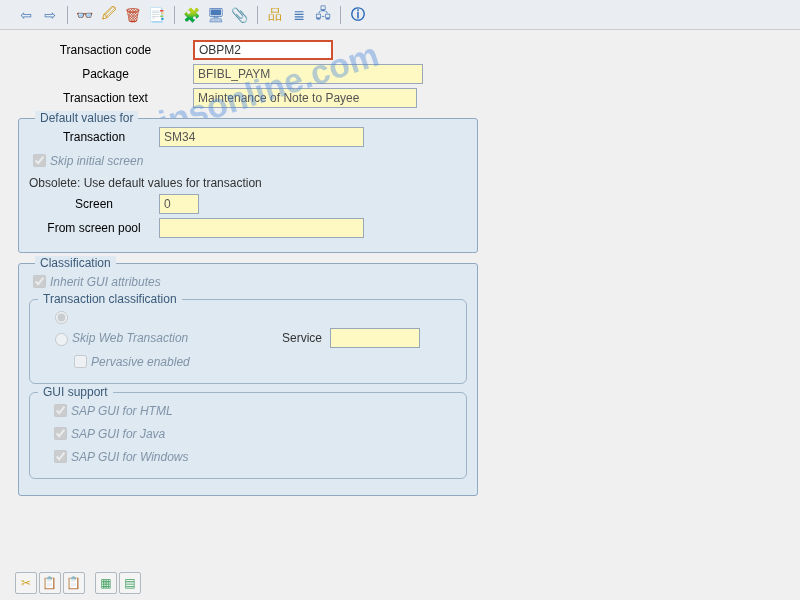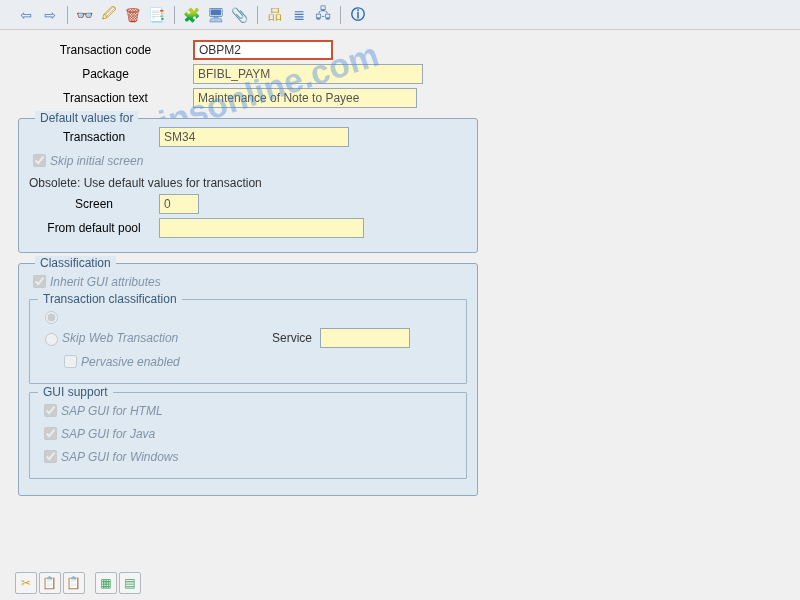--- a/index.html
+++ b/index.html
@@ -8,21 +8,21 @@
   .toolbar .btn { width: 22px; height: 22px; display: inline-flex; align-items: center; justify-content: center; border: 1px solid transparent; border-radius: 3px; cursor: pointer; font-size: 14px; }
   .toolbar .sep { width: 1px; height: 18px; background: #aab; margin: 0 4px; }
   .content { padding: 10px 18px; }
   .row { display: flex; align-items: center; margin-bottom: 4px; }
   .label { width: 175px; color: #000000; text-align: center; }
   .input { border: 1px solid #98a8b8; background: #fff; height: 20px; padding: 1px 4px; color: #333; }
   .input.highlight { border: 2px solid #d05030; }
   .input.ro { background: #fef9c3; color: #555; }
   .group { border: 1px solid #90a8c0; border-radius: 3px; background: #dfe9f2; margin: 10px 0 8px 0; padding: 8px 10px 10px 10px; position: relative; }
   .group .title { position: absolute; top: -8px; left: 16px; background: #dfe9f2; padding: 0 5px; color: #3a5a78; font-size: 12px; }
-  .subgroup { border: 1px solid #a0b4c8; border-radius: 1px; margin: 8px 0 6px 0; padding: 8px 10px; position: relative; }
+  .subgroup { border: 1px solid #a0b4c8; border-radius: 6px; margin: 8px 0 6px 0; padding: 8px 20px; position: relative; }
   .subgroup .subtitle { position: absolute; top: -8px; left: 8px; background: #dfe9f2; padding: 0 5px; color: #3a5a78; }
   .chk, .rad { margin-right: 4px; vertical-align: middle; }
   .chk-label, .rad-label { color: #3a5a78; vertical-align: middle; font-style: italic; }
   .disabled .chk-label, .disabled .rad-label { color: #8094a8; }
   .ind { margin-left: 20px; }
   .bottom-toolbar { position: absolute; bottom: 6px; left: 15px; display: flex; gap: 2px; }
   .bottom-toolbar .btn2 { width: 22px; height: 22px; border: 1px solid #b0b8c0; border-radius: 2px; background: #f4f4f4; display: inline-flex; align-items: center; justify-content: center; font-size: 12px; }
   .watermark { position: absolute; top: 85px; left: 55px; color: rgba(80,140,220,0.42); font-size: 34px; font-weight: bold; transform: rotate(-18deg); pointer-events: none; }
 </style>
 </head>
@@ -62,35 +62,35 @@
   </div>
   <div class="row">
     <div class="label">Transaction text</div>
     <input class="input ro" style="width: 224px;" readonly="" value="Maintenance of Note to Payee">
   </div>
 
   <div class="group" style="width:460px">
     <div class="title">Default values for</div>
     <div class="row">
       <div class="label" style="width:130px">Transaction</div>
-      <input class="input ro" style="width: 190px;" readonly="" value="SM34">
+      <input class="input ro" style="width: 205px;" readonly="" value="SM34">
     </div>
     <div class="row disabled">
       <input type="checkbox" class="chk" checked="" disabled="" style="">
       <span class="chk-label">Skip initial screen</span>
     </div>
     <div class="row" style="margin-top:6px">
       <span style="color:#333">Obsolete: Use default values for transaction</span>
     </div>
     <div class="row">
       <div class="label" style="width:130px">Screen</div>
       <input class="input ro" style="width: 40px;" readonly="" value="0">
     </div>
     <div class="row">
-      <div class="label" style="width:130px">From default pool</div>
+      <div class="label" style="width:130px">From screen pool</div>
       <input class="input ro" style="width: 205px;" readonly="" value="">
     </div>
   </div>
 
   <div class="group" style="width:460px">
     <div class="title">Classification</div>
     <div class="row disabled">
       <input type="checkbox" class="chk" checked="" disabled="" style="">
       <span class="chk-label">Inherit GUI attributes</span>
     </div>

